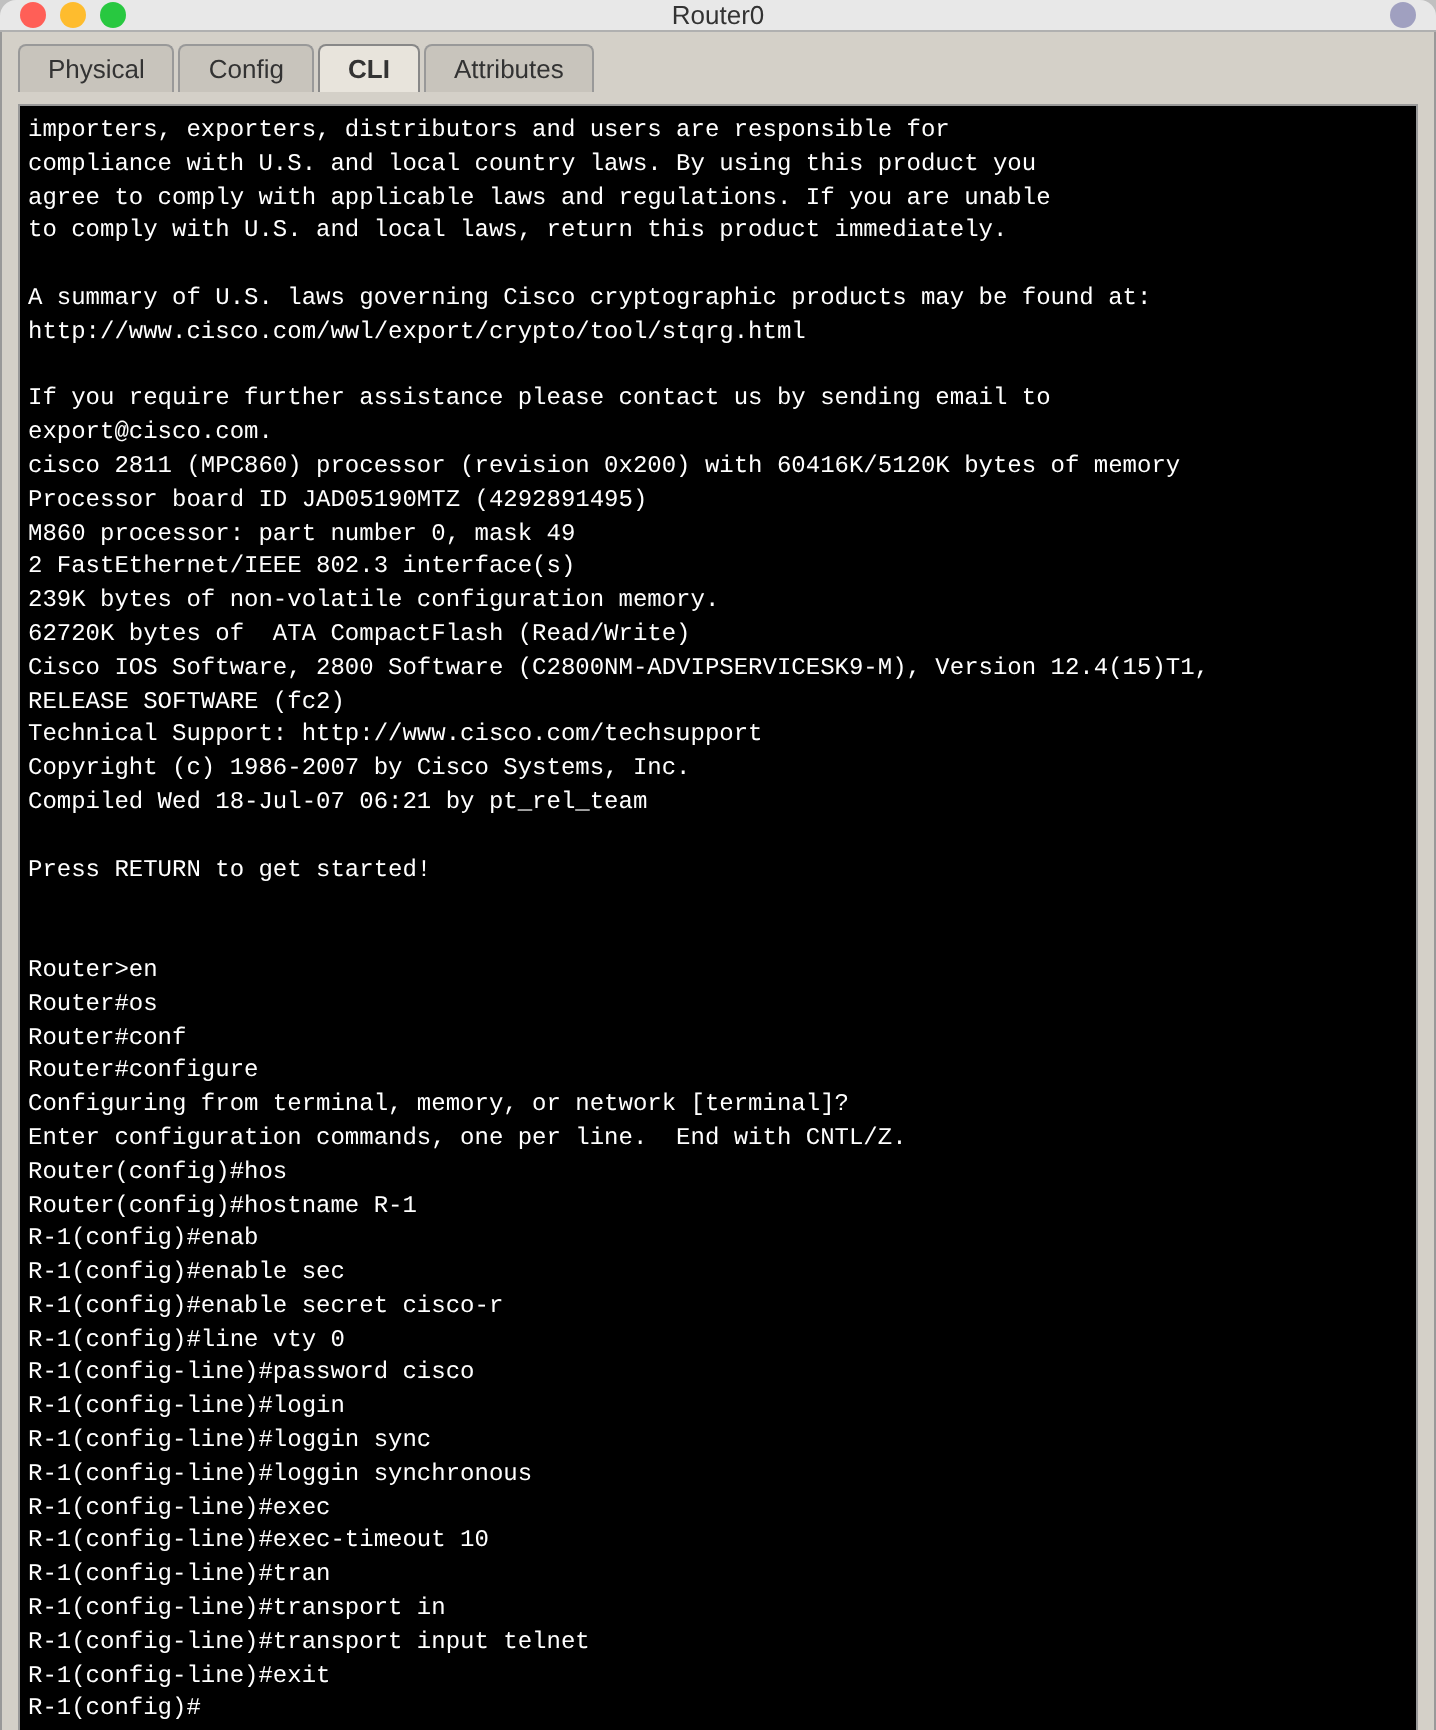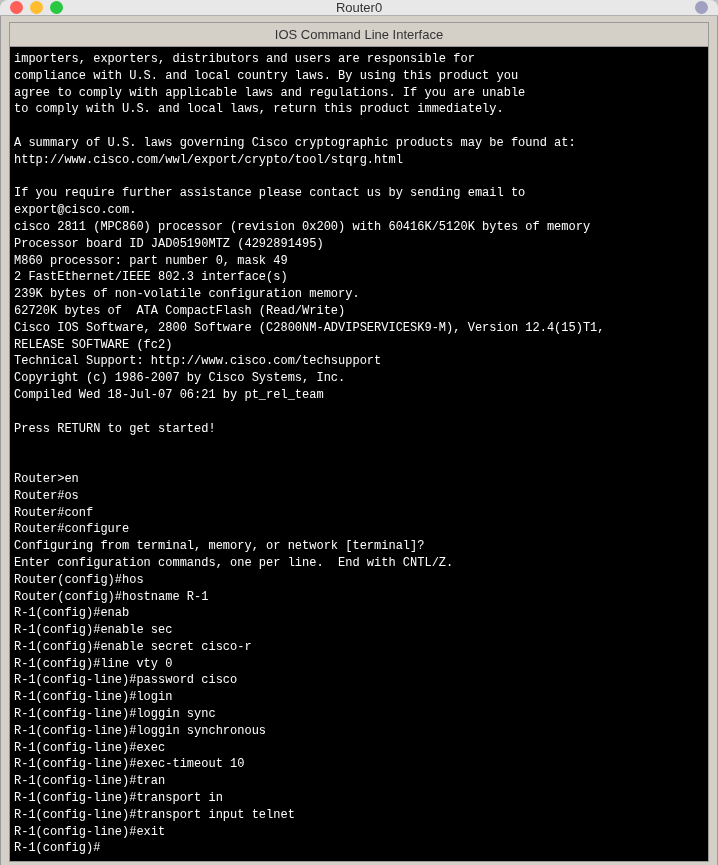--- a/index.html
+++ b/index.html
@@ -146,24 +146,29 @@
     <button class="tb-btn tb-close"></button>
     <button class="tb-btn tb-min"></button>
     <button class="tb-btn tb-max"></button>
   </div>
   <span class="title-text">Router0</span>
   <div class="title-dot"></div>
 </div>
 
 <div class="window">
 
+  <div class="tabs">
+    <div class="tab">Physical</div>
+    <div class="tab">Config</div>
+    <div class="tab active">CLI</div>
+    <div class="tab">Attributes</div>
+  </div>
 
   <div class="content">
     <div class="cli-panel">
-      <div class="cli-header">IOS Command Line Interface</div>
       <div class="terminal">importers, exporters, distributors and users are responsible for
 compliance with U.S. and local country laws. By using this product you
 agree to comply with applicable laws and regulations. If you are unable
 to comply with U.S. and local laws, return this product immediately.
 
 A summary of U.S. laws governing Cisco cryptographic products may be found at:
 http://www.cisco.com/wwl/export/crypto/tool/stqrg.html
 
 If you require further assistance please contact us by sending email to
 export@cisco.com.

